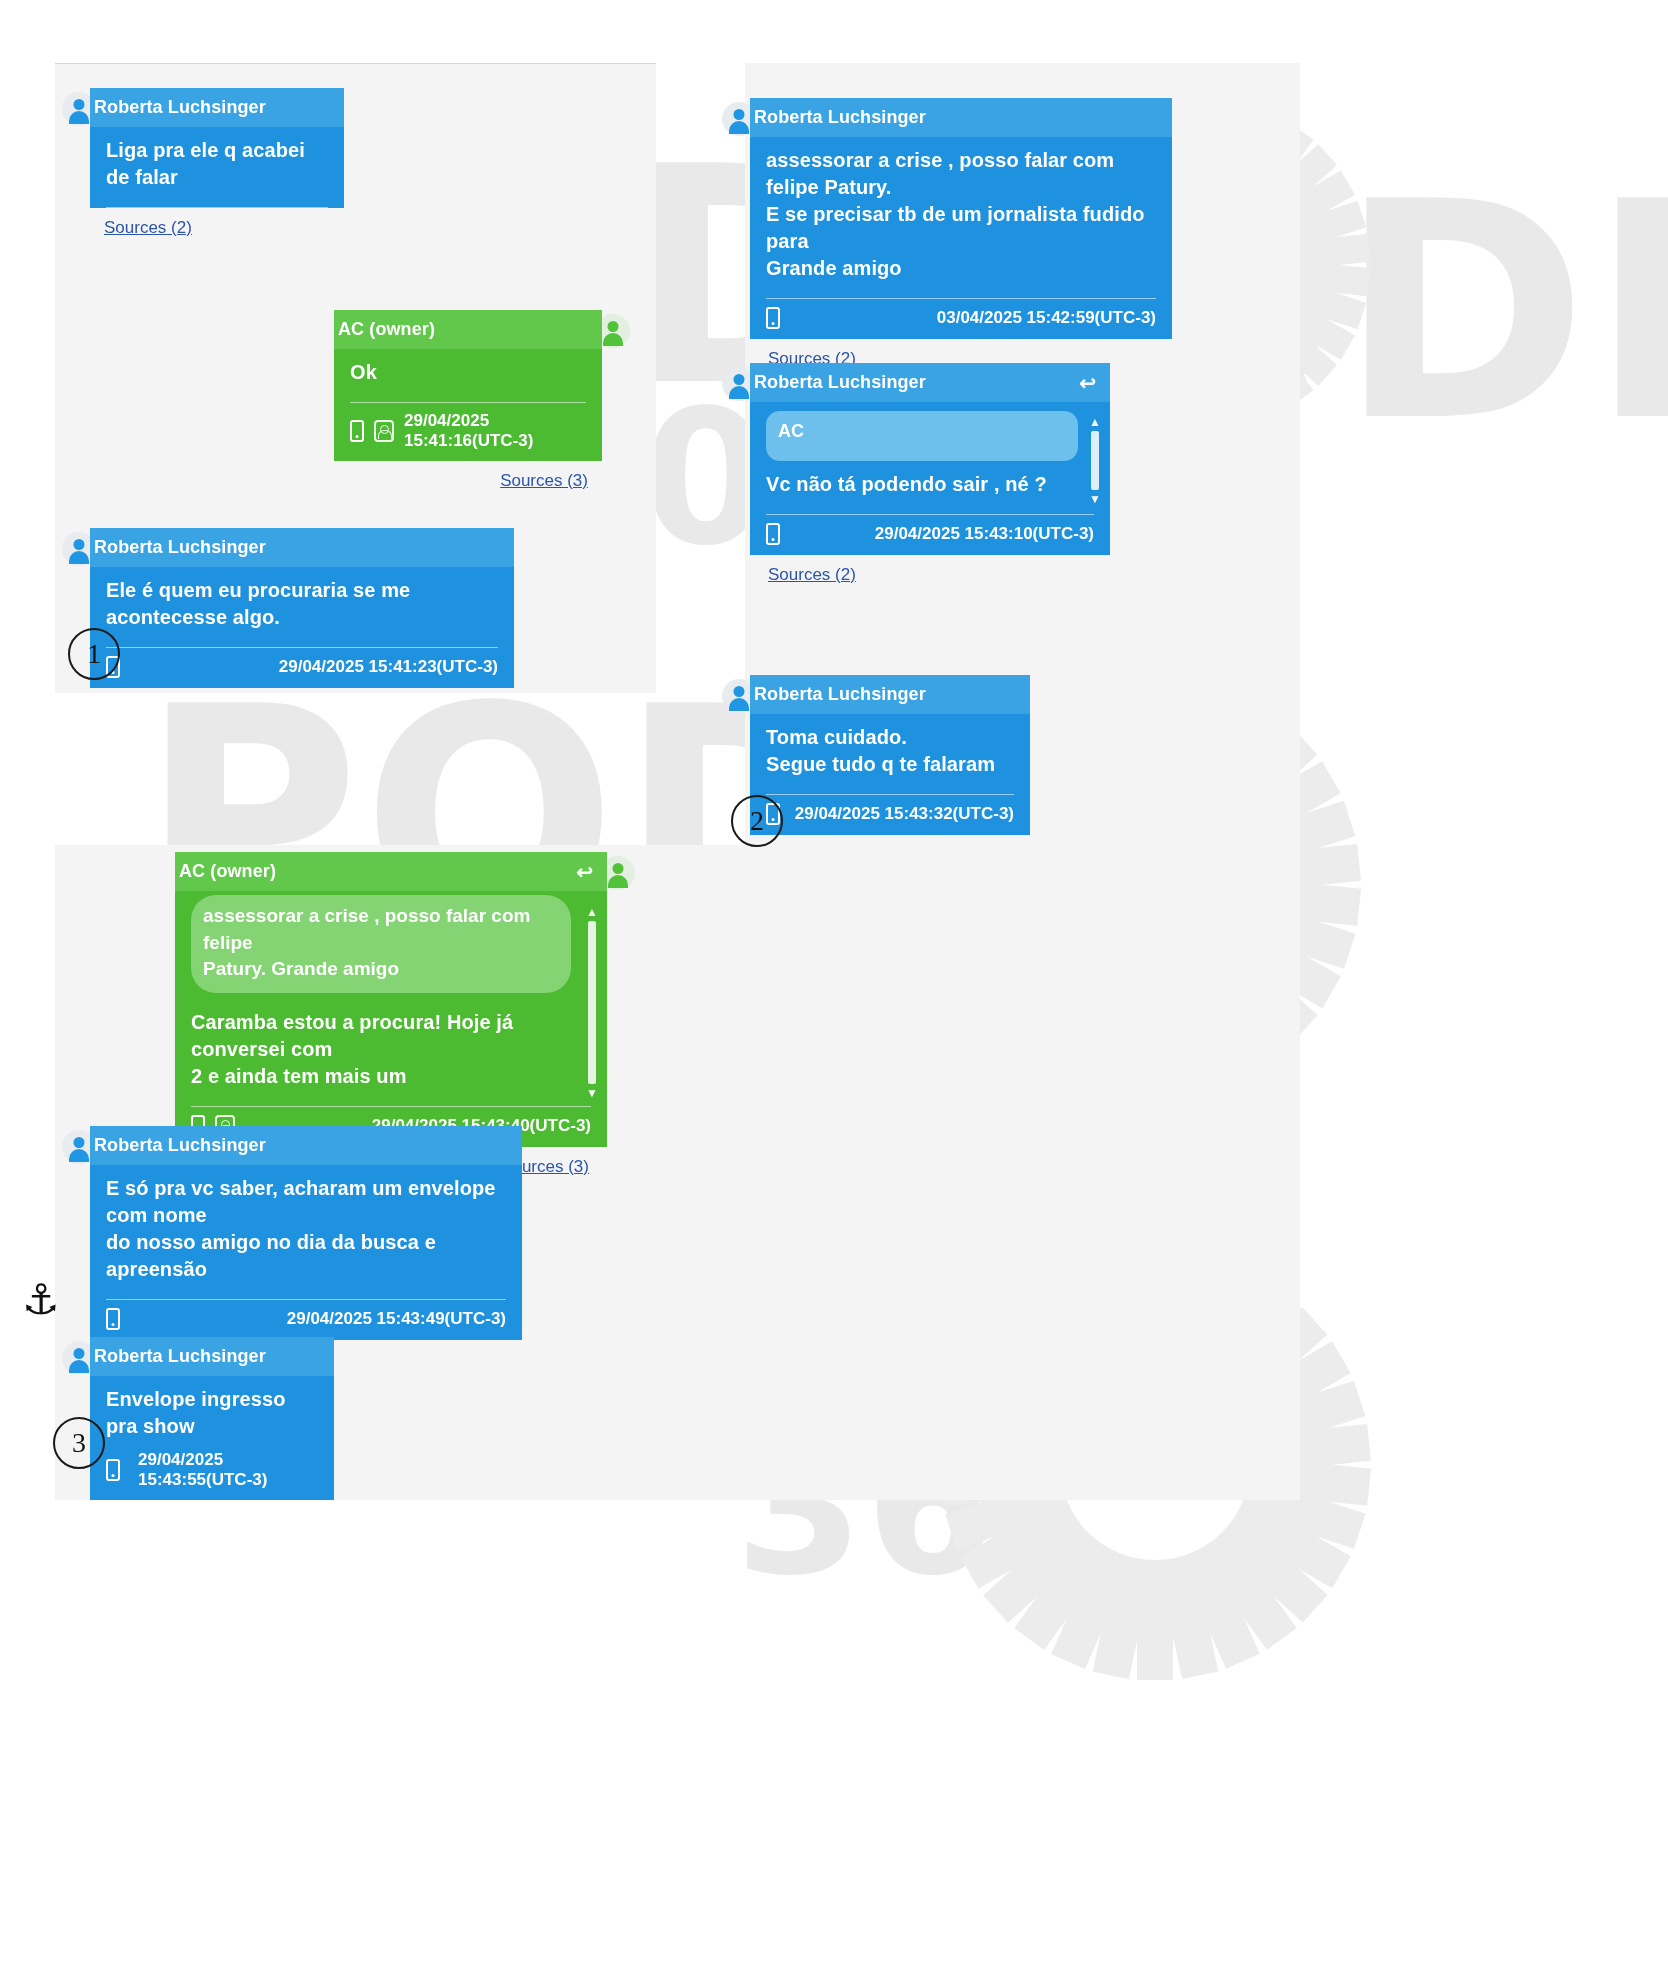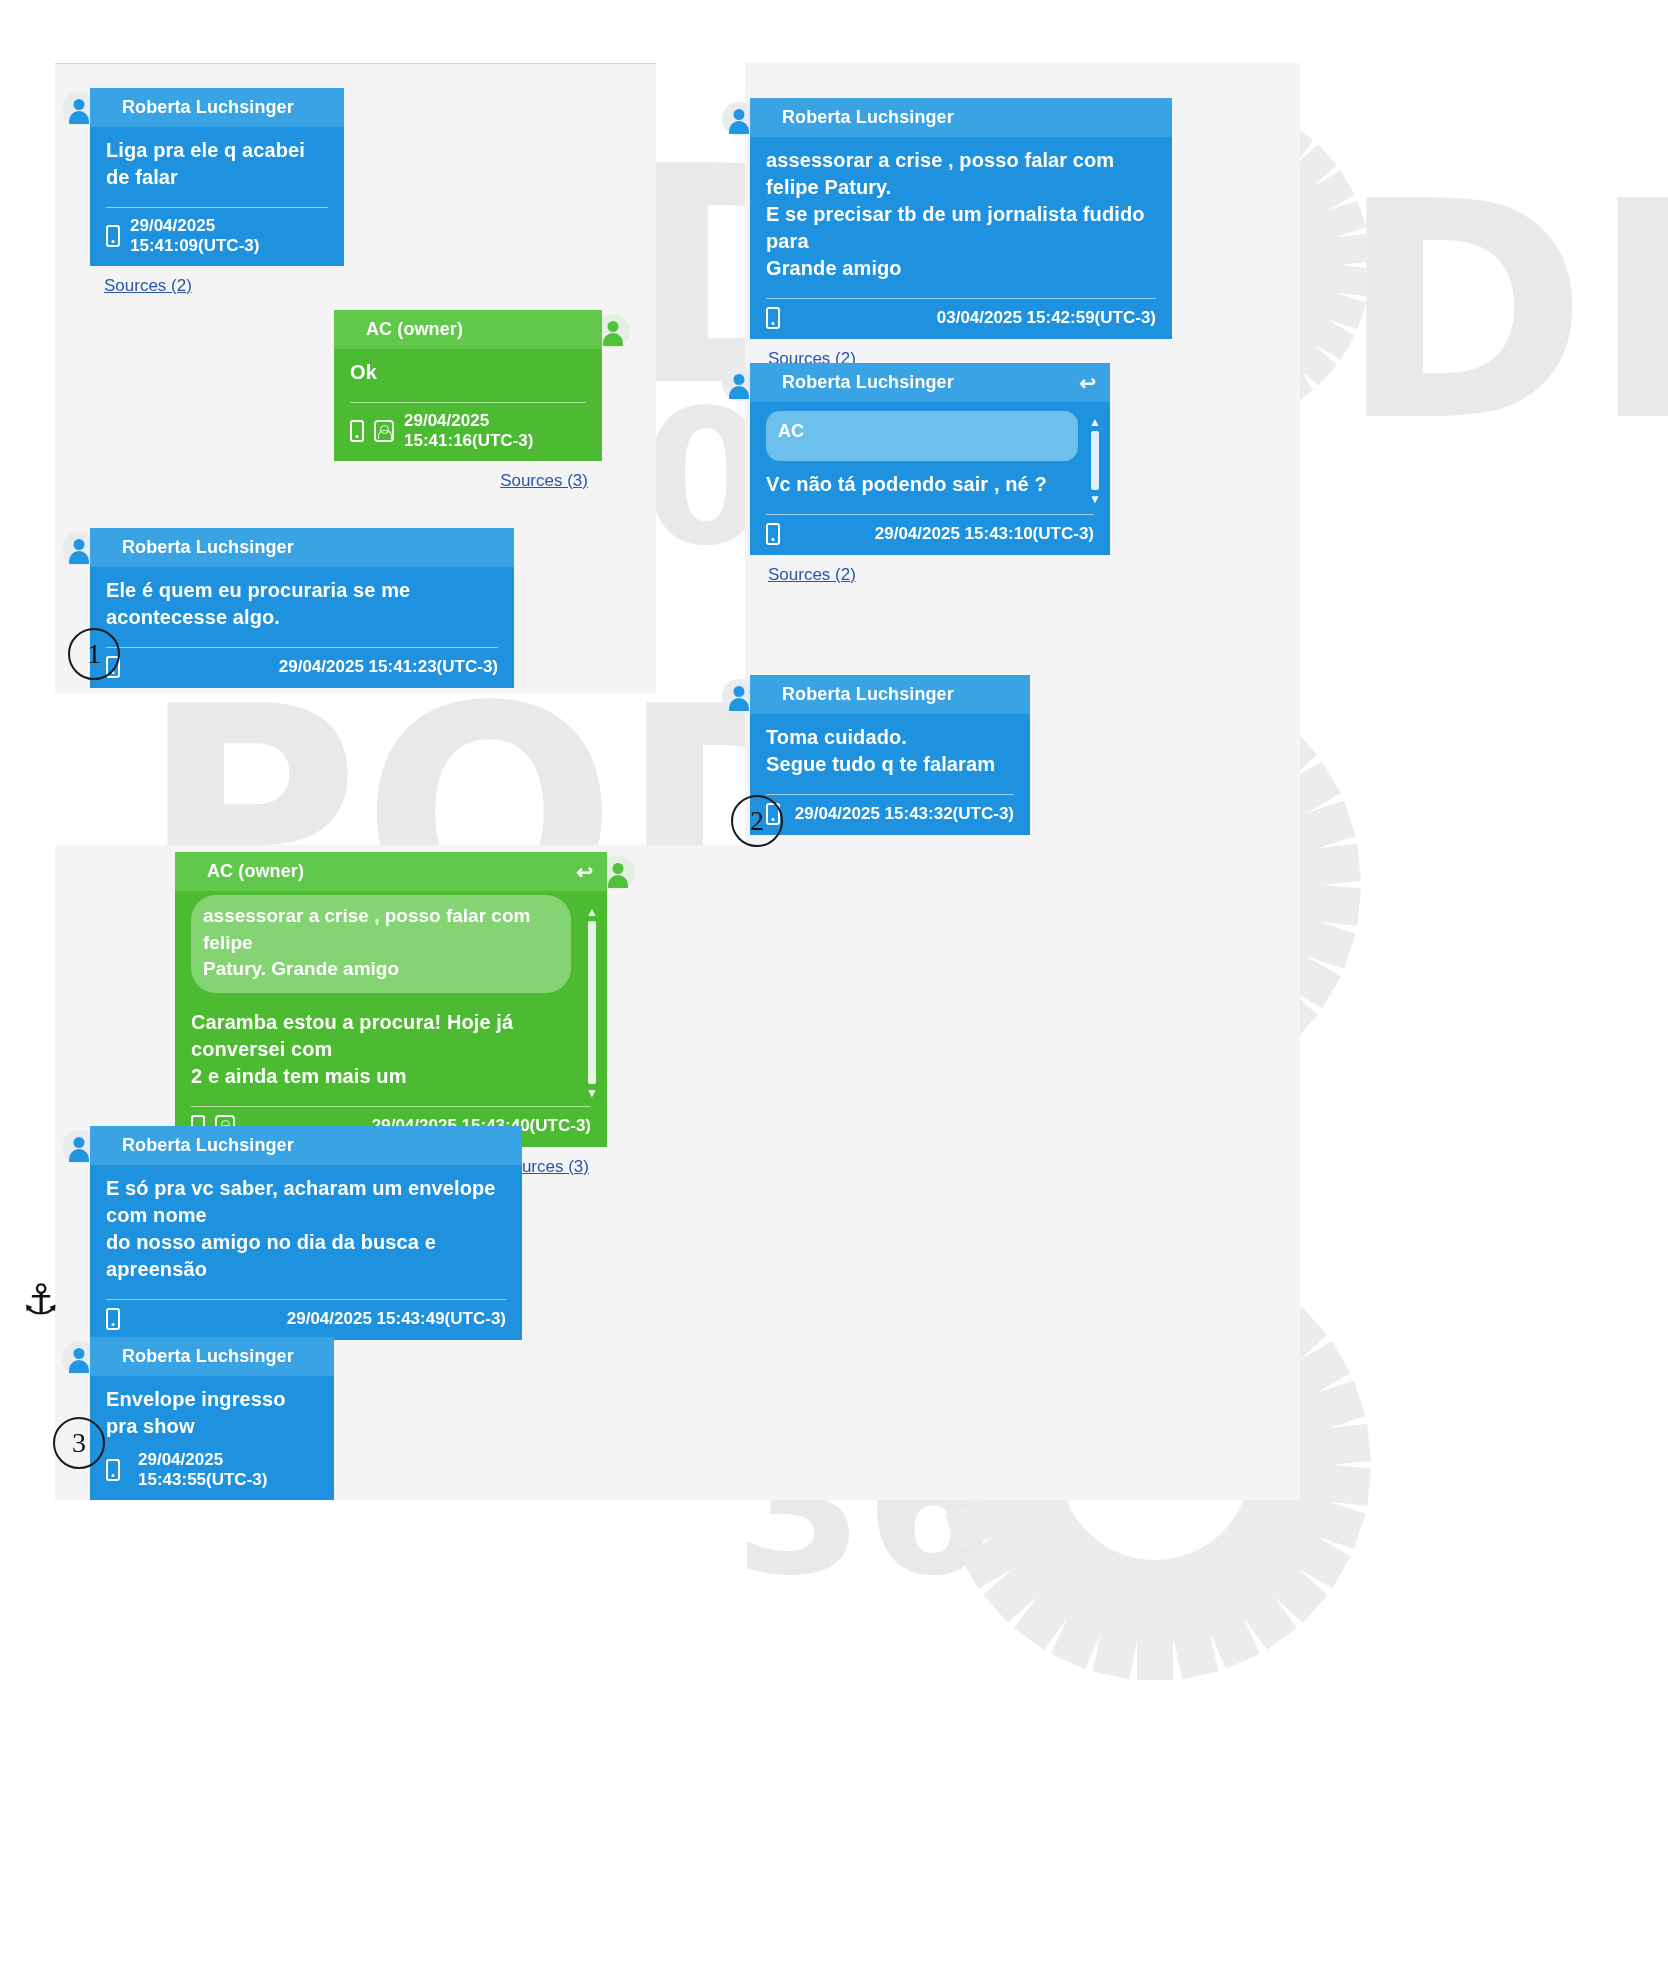--- a/index.html
+++ b/index.html
@@ -102,21 +102,21 @@
     color: #ffffff;
     font-size: 19px;
     min-width: 120px;
   }
   .bubble.in  { background: #1e92de; }
   .bubble.out { background: #4cbb32; }
 
   .bubble .hdr {
     font-size: 18px;
     font-weight: 600;
-    padding: 9px 14px 9px 32px;
+    padding: 9px 14px 9px 4px;
     display: flex;
     align-items: center;
     justify-content: space-between;
     letter-spacing: .1px;
   }
   .bubble.in .hdr  { background: #3aa3e3; }
   .bubble.out .hdr { background: #62c84c; }
 
   .reply-icon {
     font-size: 20px;
@@ -390,24 +390,20 @@
         <span class="body"></span>
       </div>
     <div class="bubble in" style="width:254px;">
       <div class="hdr">
         <span>Roberta Luchsinger</span>
       </div>
       <div class="body-txt">
         <span class="ln">Liga pra ele q acabei de falar</span>
       </div>
       <div class="divider"></div>
-      <div class="meta">
-        <span class="icon-phone"></span>
-        <span class="ts">29/04/2025 15:41:09(UTC-3)</span>
-      </div>
     </div>
   </div>
   <div class="sources-wrap" style="padding-left:42px;">
     <span class="sources">Sources (2)</span>
   </div>
 </div>
 
 <div class="msg-block" style="left:320px;top:310px;width:310px;">
   <div class="msg-row out">
     <div class="avatar out">

